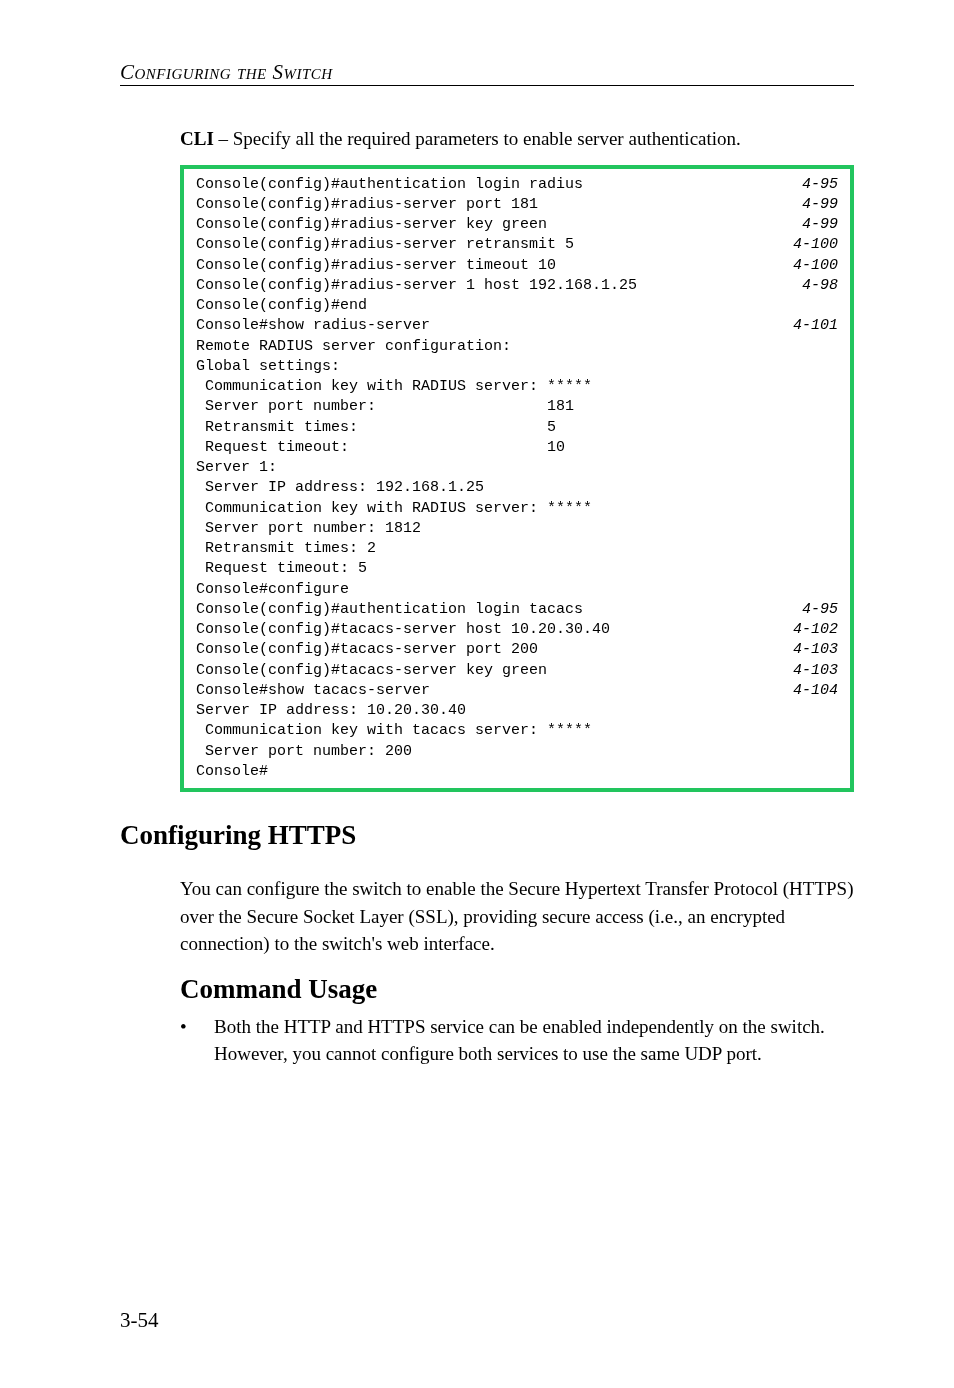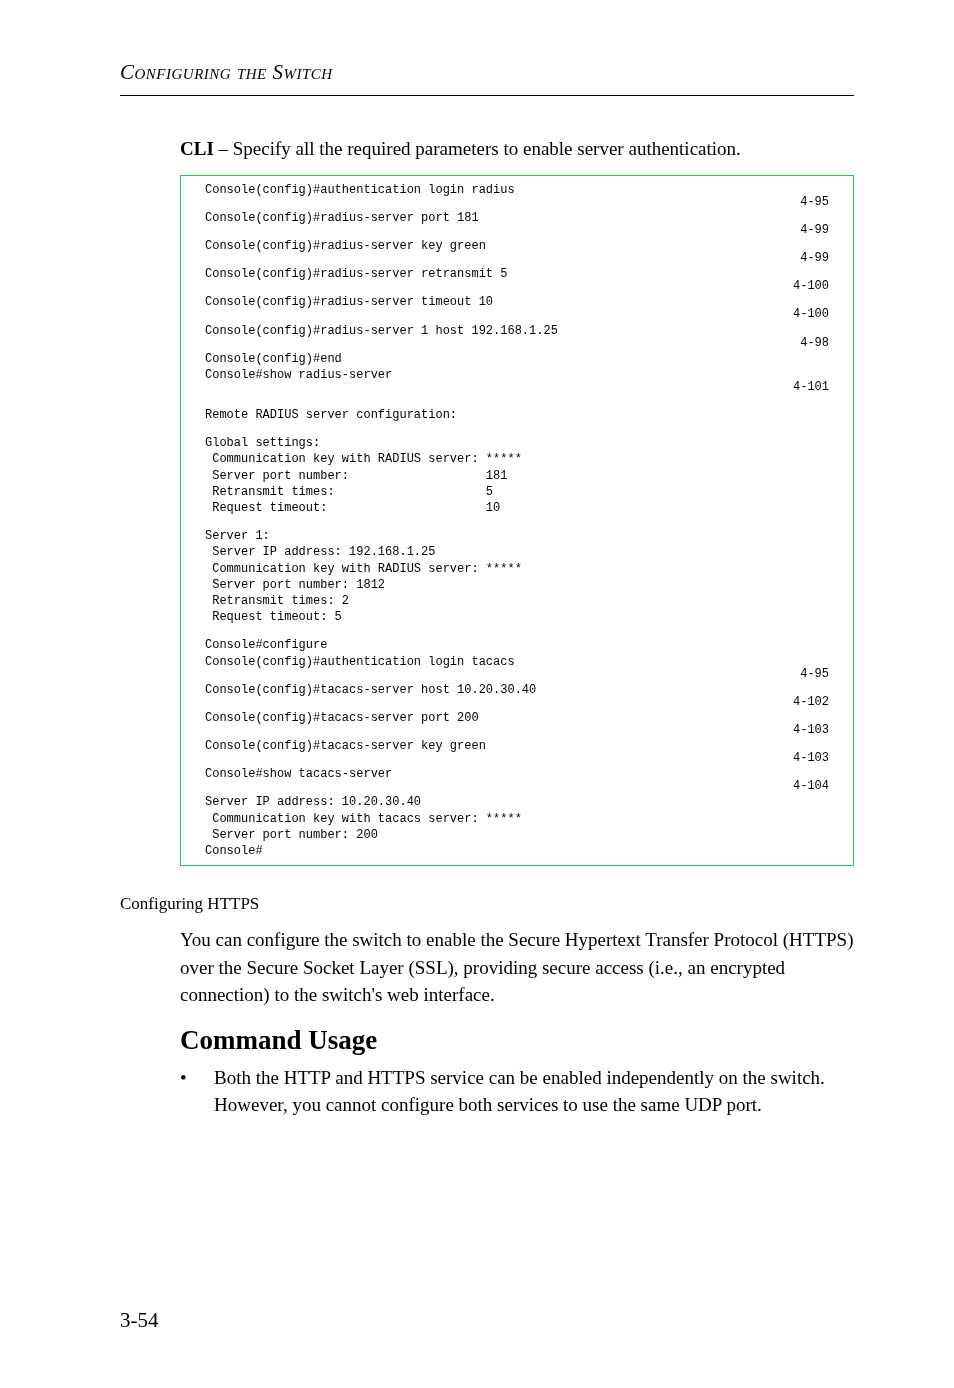--- a/index.html
+++ b/index.html
@@ -13,57 +13,57 @@
     height: 1388px;
     padding: 60px 100px 60px 120px;
     box-sizing: border-box;
     position: relative;
   }
   .header-title {
     font-style: italic;
     font-variant: small-caps;
     font-size: 21px;
     letter-spacing: 0.5px;
-    margin-bottom: 10px;
+    margin-bottom: 0;
   }
   .rule {
     border: none;
     border-top: 1px solid #000;
     margin: 0 0 40px 0;
   }
   .intro-para {
     font-size: 19px;
     margin: 0 0 12px 60px;
     line-height: 1.4;
   }
   .intro-para .bold {
     font-weight: bold;
   }
   .code-block {
     margin: 0 0 28px 60px;
-    border: 1px solid #22c55e;
-    padding: 6px 24px;
+    border: 4px solid #22c55e;
+    padding: 6px 12px;
     font-family: 'Courier New', monospace;
-    font-size: 12px;
+    font-size: 15px;
     line-height: 1.35;
     white-space: pre;
     overflow: hidden;
   }
   .code-line {
     display: flex;
     justify-content: space-between;
   }
   .code-ref {
+    font-style: italic;
     padding-left: 8px;
-    margin-top: 12px;
   }
   .h2 {
-    font-size: 17px;
-    font-weight: normal;
-    margin: 18px 0 12px 0;
+    font-size: 27px;
+    font-weight: bold;
+    margin: 18px 0 24px 0;
   }
   .body-para {
     font-size: 19px;
     margin: 0 0 16px 60px;
     line-height: 1.45;
   }
   .h3 {
     font-size: 27px;
     font-weight: bold;
     margin: 14px 0 8px 60px;

